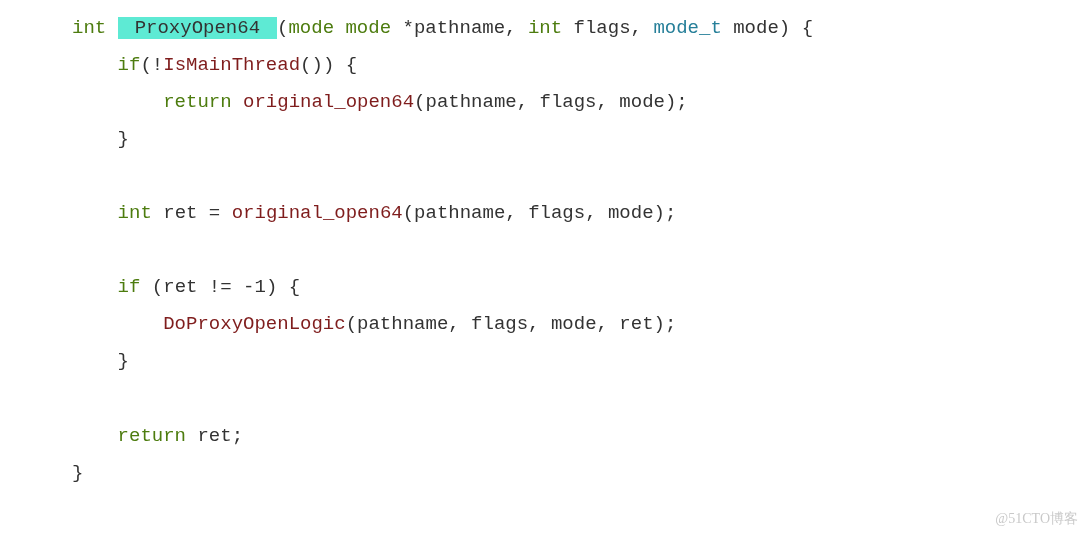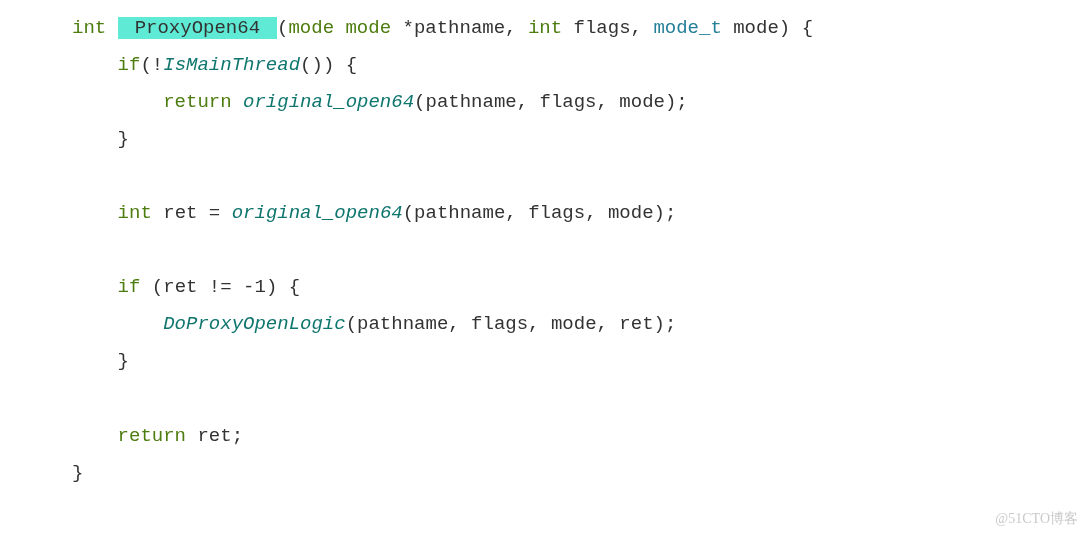--- a/index.html
+++ b/index.html
@@ -16,21 +16,21 @@
     position: relative;
     overflow: hidden;
   }
   pre {
     margin: 0;
     padding: 10px 0 0 72px;
     white-space: pre;
     font-family: inherit;
   }
   .kw { color: #4d7c0f; }       
-  .fn { color: #0f766e; font-style: italic; }       
+  .fn { color: #7f1d1d; }       
   .ty { color: #267f99; }       
   .hl { background: #5eead4; padding: 0 17px; }
   .watermark {
     position: absolute;
     right: 8px;
     bottom: 6px;
     color: #c9c9c9;
     font-size: 14px;
     font-family: Liberation Serif, serif;
   }

